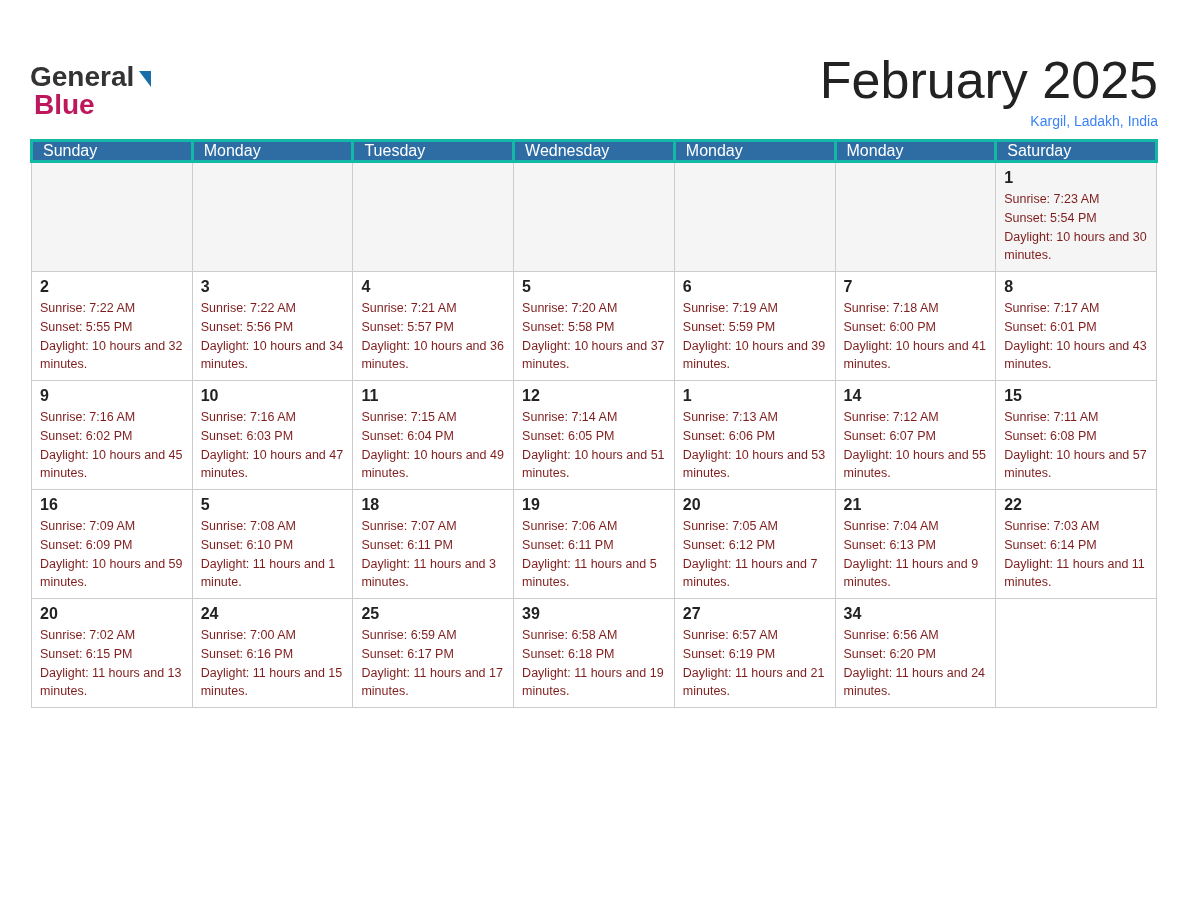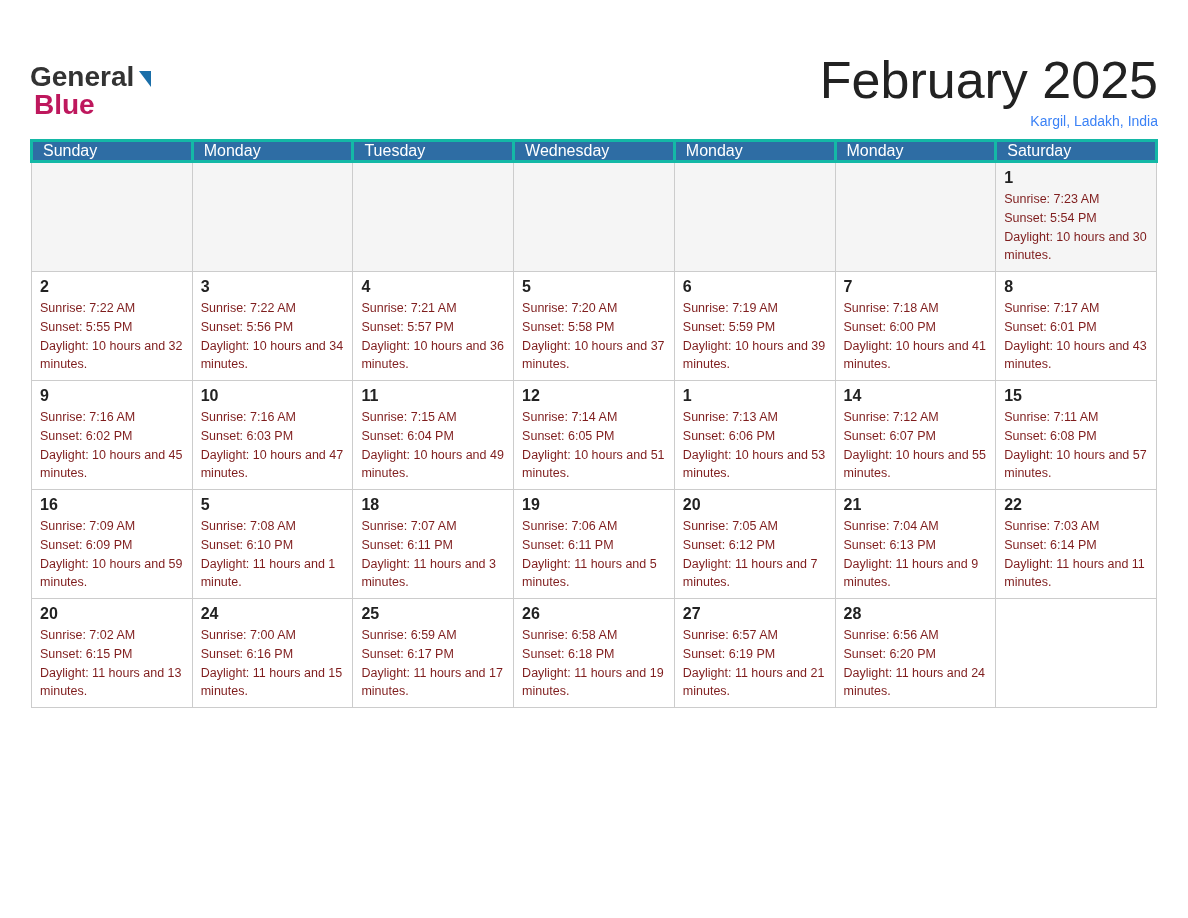--- a/index.html
+++ b/index.html
@@ -245,27 +245,27 @@
         </td>
         <td>
           <span class="day-number">24</span>
           <div class="day-info">Sunrise: 7:00 AM<br>Sunset: 6:16 PM<br>Daylight: 11 hours and 15 minutes.</div>
         </td>
         <td>
           <span class="day-number">25</span>
           <div class="day-info">Sunrise: 6:59 AM<br>Sunset: 6:17 PM<br>Daylight: 11 hours and 17 minutes.</div>
         </td>
         <td>
-          <span class="day-number">26</span>
+          <span class="day-number">39</span>
           <div class="day-info">Sunrise: 6:58 AM<br>Sunset: 6:18 PM<br>Daylight: 11 hours and 19 minutes.</div>
         </td>
         <td>
           <span class="day-number">27</span>
           <div class="day-info">Sunrise: 6:57 AM<br>Sunset: 6:19 PM<br>Daylight: 11 hours and 21 minutes.</div>
         </td>
         <td>
-          <span class="day-number">28</span>
+          <span class="day-number">34</span>
           <div class="day-info">Sunrise: 6:56 AM<br>Sunset: 6:20 PM<br>Daylight: 11 hours and 24 minutes.</div>
         </td>
         <td class="empty-cell"></td>
       </tr>
     </tbody>
 </table>
 
 </body></html>

